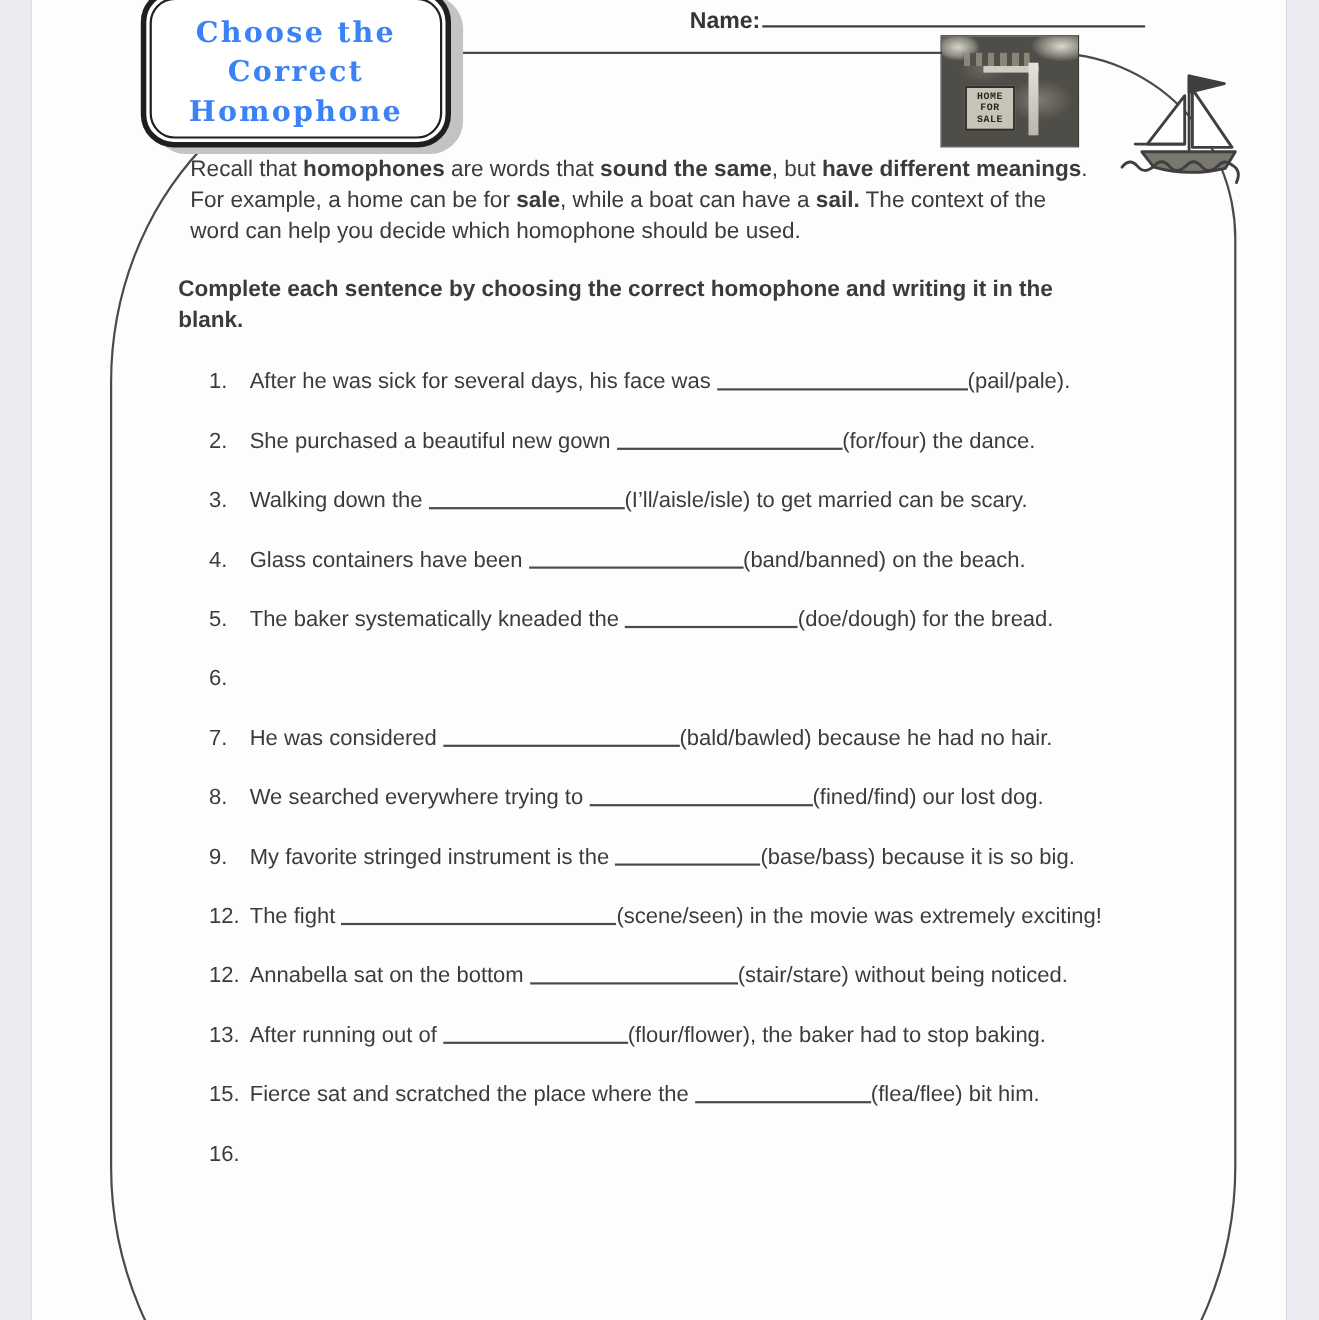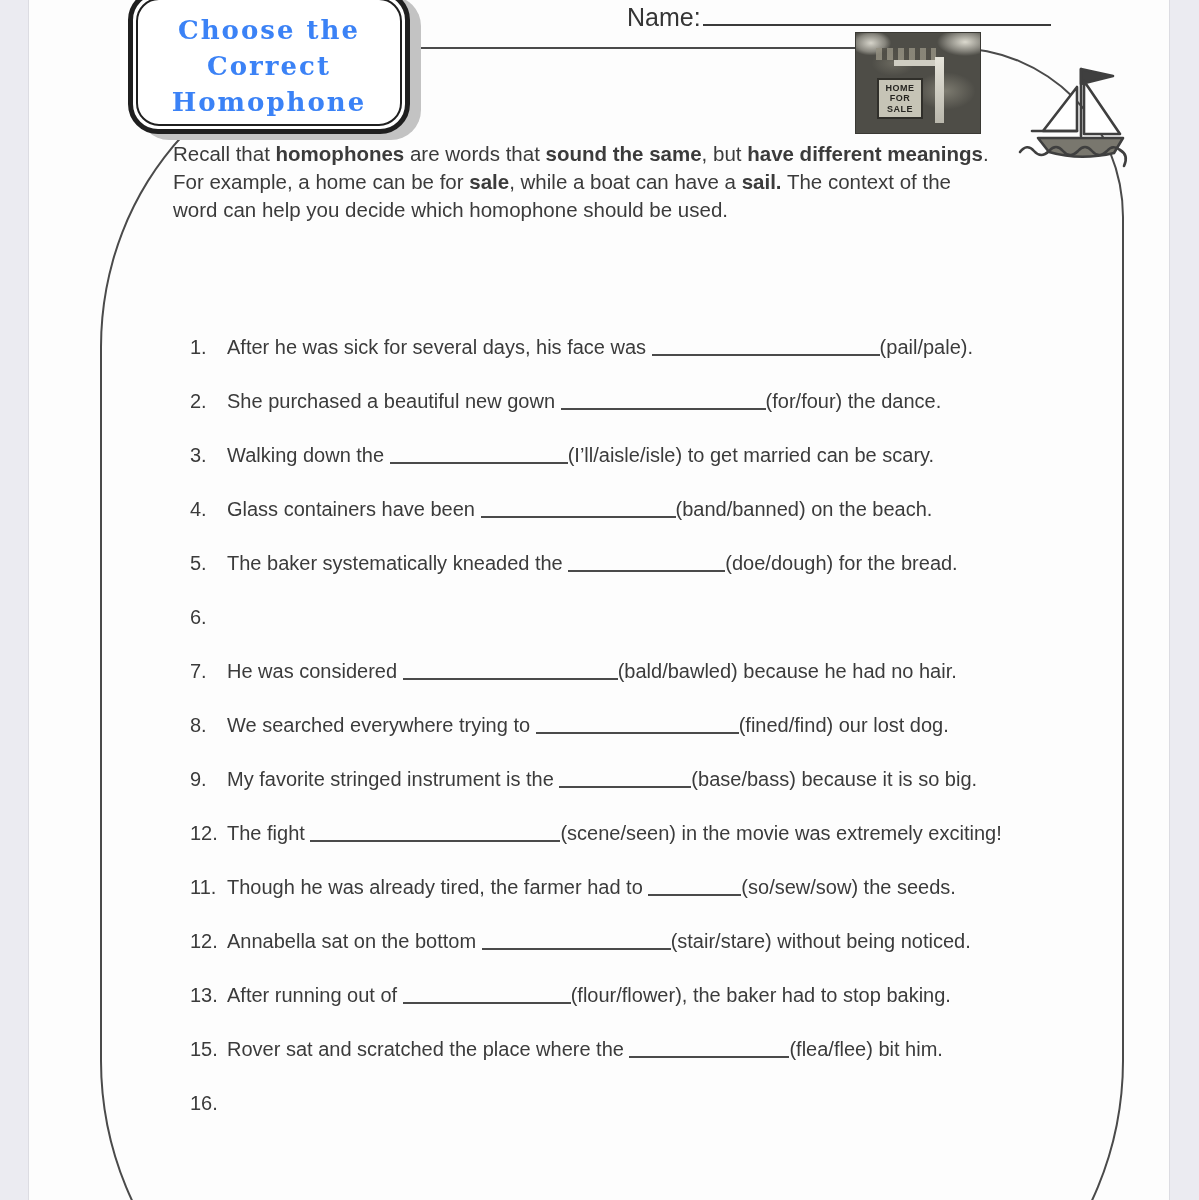--- a/index.html
+++ b/index.html
@@ -36,21 +36,21 @@
     border:2px solid #1f1f1f;border-radius:23px;
     display:flex;flex-direction:column;justify-content:center;align-items:center;
     padding-top:8px;box-sizing:border-box;
   }
   .title-line{
     font-family:"DejaVu Serif",serif;font-weight:800;font-size:26px;
     line-height:36px;letter-spacing:2px;color:#3b82f6;white-space:nowrap;
   }
 
   
-  .name-row{position:absolute;left:627px;top:3px;z-index:2;font-size:25px;font-weight:normal;color:#353535;white-space:nowrap;}
+  .name-row{position:absolute;left:627px;top:3px;z-index:2;font-size:21px;font-weight:bold;color:#353535;white-space:nowrap;}
   .name-line{display:inline-block;width:348px;height:20px;border-bottom:2.5px solid #3a3a3a;margin-left:2px;vertical-align:baseline;}
 
   
   .photo{
     position:absolute;left:856px;top:33px;width:124px;height:100px;z-index:3;
     background:
       radial-gradient(ellipse 26px 16px at 12% 10%, #d6d4ca, rgba(180,178,168,.55) 55%, rgba(0,0,0,0) 78%),
       radial-gradient(ellipse 36px 18px at 88% 9%, #dcdacf, rgba(190,188,178,.5) 50%, rgba(0,0,0,0) 78%),
       radial-gradient(ellipse 42px 26px at 72% 58%, #7d7b70, rgba(0,0,0,0) 72%),
       radial-gradient(ellipse 30px 18px at 30% 30%, #6a685e, rgba(0,0,0,0) 72%),
@@ -59,21 +59,21 @@
   }
   .photo .banner{position:absolute;left:20px;top:15px;width:60px;height:12px;
     background:repeating-linear-gradient(90deg,#938f80 0 6px,#514f47 6px 11px);opacity:.85;}
   .photo .post{position:absolute;left:79px;top:24px;width:9px;height:66px;background:linear-gradient(#e6e4da,#b9b7ac);}
   .photo .post-arm{position:absolute;left:38px;top:27px;width:50px;height:6px;background:#cfcdc2;}
   .photo .sign{
     position:absolute;left:21px;top:45px;width:46px;height:41px;
     background:#c6c4b6;border:2px solid #302f2a;box-sizing:border-box;
     display:flex;flex-direction:column;justify-content:center;align-items:center;
   }
-  .photo .sign div{font-family:Liberation Sans, sans-serif;font-size:9px;font-weight:bold;line-height:10.5px;color:#262521;letter-spacing:.5px;}
+  .photo .sign div{font-family:Liberation Mono, monospace;font-size:9px;font-weight:bold;line-height:10.5px;color:#262521;letter-spacing:.5px;}
 
   
   .boat{position:absolute;left:1018px;top:56px;z-index:3;}
 
   
   .intro{position:absolute;left:173px;top:140px;width:822px;font-size:20.5px;line-height:28px;z-index:2;}
   .intro .b{font-weight:bold;}
   .instructions{position:absolute;left:162px;top:249px;width:806px;font-size:20.5px;line-height:28px;font-weight:bold;z-index:2;}
 
   
@@ -124,20 +124,21 @@
       <path d="M59,31 L59,75 L25,75 Z" fill="#ffffff"></path>
       <path d="M14,75 L59,75"></path>
       <path d="M20,82 L105,82 L96,97 Q62,105 31,96 Z" fill="#79776e"></path>
       <path d="M2,96 Q9,87 16,95 Q23,103 31,95 Q38,87 45,95 Q52,103 60,95 Q67,87 74,95 Q81,103 89,95 Q95,88 102,94"></path>
       <path d="M102,94 q9,5 4,16"></path>
     </g>
   </svg>
 
   <div class="intro"><span>Recall that </span><span class="b">homophones</span><span> are words that </span><span class="b">sound the same</span><span>, but </span><span class="b">have different meanings</span><span>. For example, a home can be for </span><span class="b">sale</span><span>, while a boat can have a </span><span class="b">sail.</span><span> The context of the word can help you decide which homophone should be used.</span></div>
 
+  <div class="instructions">Complete each sentence by choosing the correct homophone and writing it in the blank.</div>
 
   <div class="items">
       <div class="item">
         <span class="num">1.</span>
         <span class="txt"><span>After he was sick for several days, his face was </span><span class="blank" style="width: 228px;"></span><span>(pail/pale).</span></span>
       </div>
       <div class="item">
         <span class="num">2.</span>
         <span class="txt"><span>She purchased a beautiful new gown </span><span class="blank" style="width: 205px;"></span><span>(for/four) the dance.</span></span>
       </div>
@@ -166,33 +167,29 @@
       </div>
       <div class="item">
         <span class="num">9.</span>
         <span class="txt"><span>My favorite stringed instrument is the </span><span class="blank" style="width: 132px;"></span><span>(base/bass) because it is so big.</span></span>
       </div>
       <div class="item">
         <span class="num">12.</span>
         <span class="txt"><span>The fight </span><span class="blank" style="width: 250px;"></span><span>(scene/seen) in the movie was extremely exciting!</span></span>
       </div>
       <div class="item">
-        <span class="num">11.</span>
-        <span class="txt"><span>Though he was already tired, the farmer had to </span><span class="blank" style="width: 93px;"></span><span>(so/sew/sow) the seeds.</span></span>
-      </div>
-      <div class="item">
         <span class="num">12.</span>
         <span class="txt"><span>Annabella sat on the bottom </span><span class="blank" style="width: 189px;"></span><span>(stair/stare) without being noticed.</span></span>
       </div>
       <div class="item">
         <span class="num">13.</span>
         <span class="txt"><span>After running out of </span><span class="blank" style="width: 168px;"></span><span>(flour/flower), the baker had to stop baking.</span></span>
       </div>
       <div class="item">
         <span class="num">15.</span>
-        <span class="txt"><span>Rover sat and scratched the place where the </span><span class="blank" style="width: 160px;"></span><span>(flea/flee) bit him.</span></span>
+        <span class="txt"><span>Fierce sat and scratched the place where the </span><span class="blank" style="width: 160px;"></span><span>(flea/flee) bit him.</span></span>
       </div>
       <div class="item">
         <span class="num">16.</span>
       </div>
     </div>
 
 </div>
 
 </body></html>

